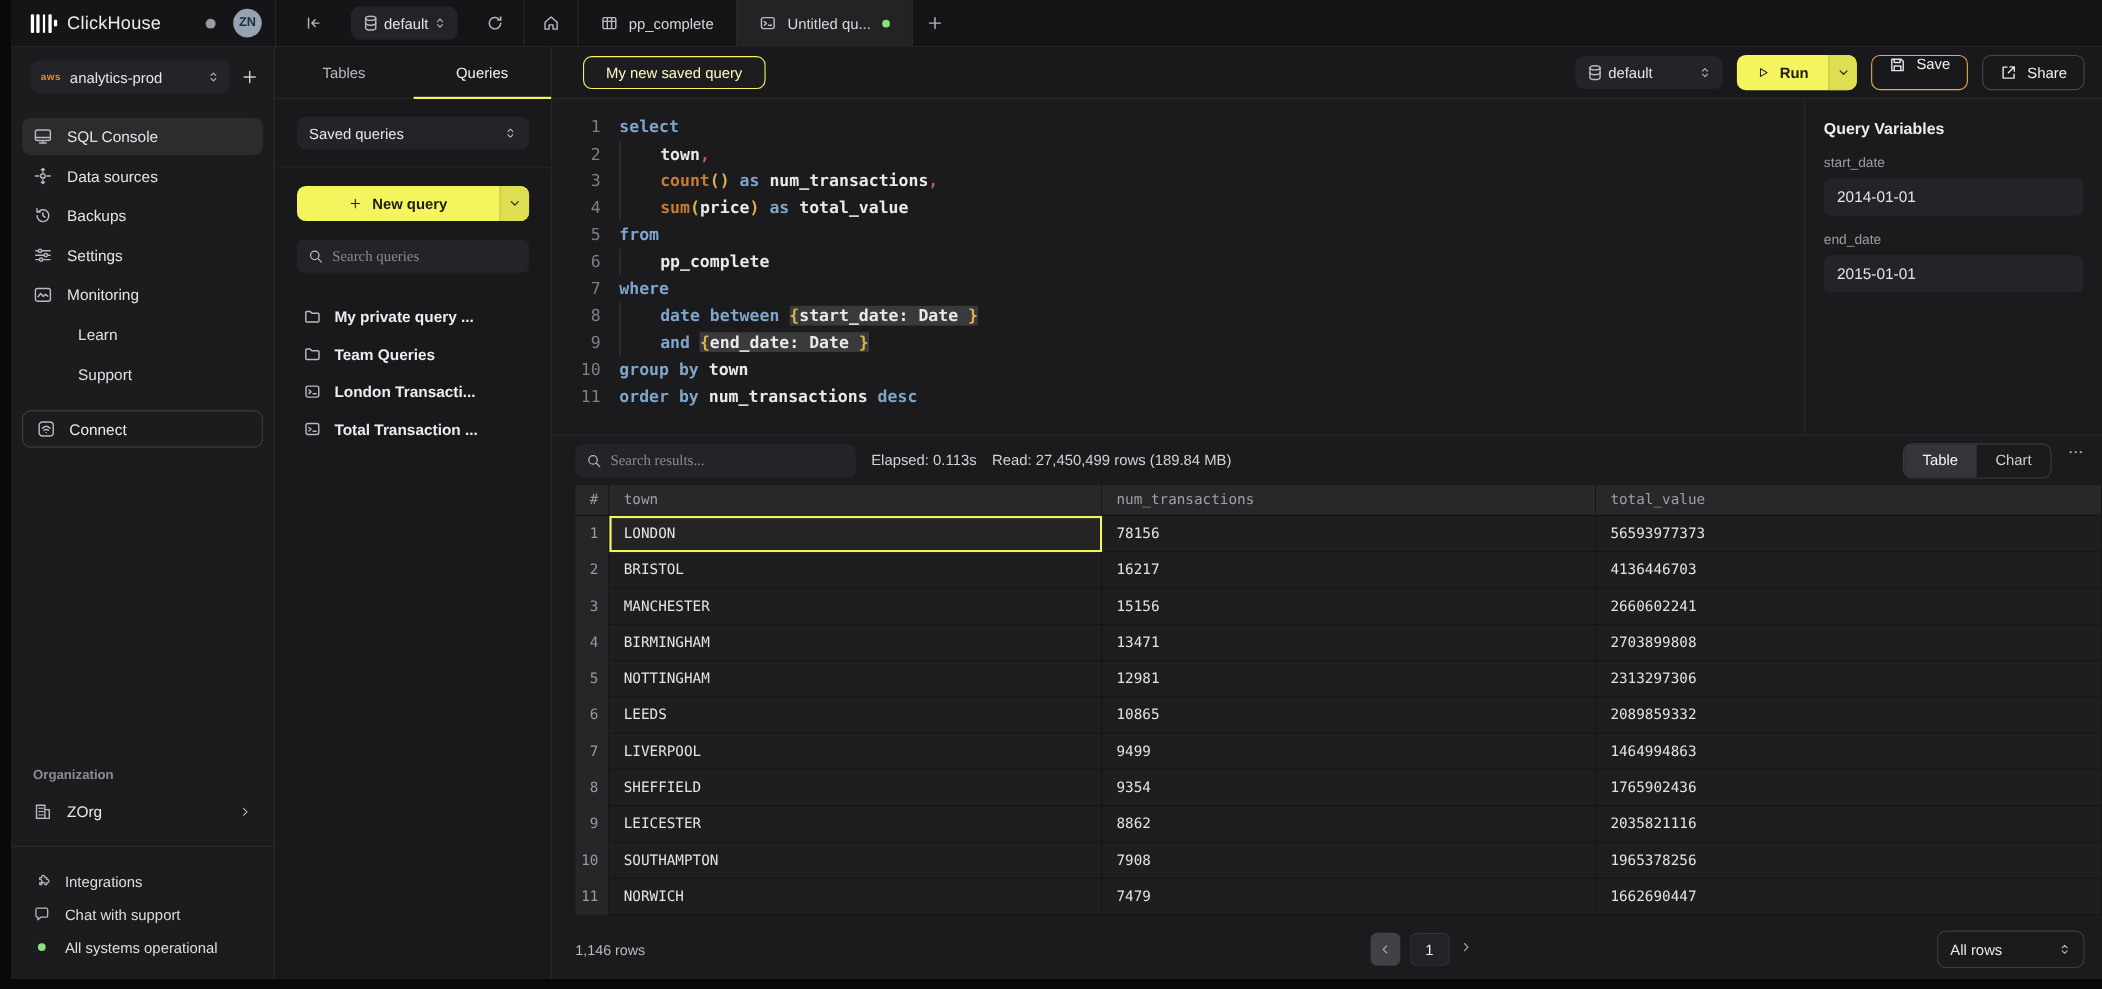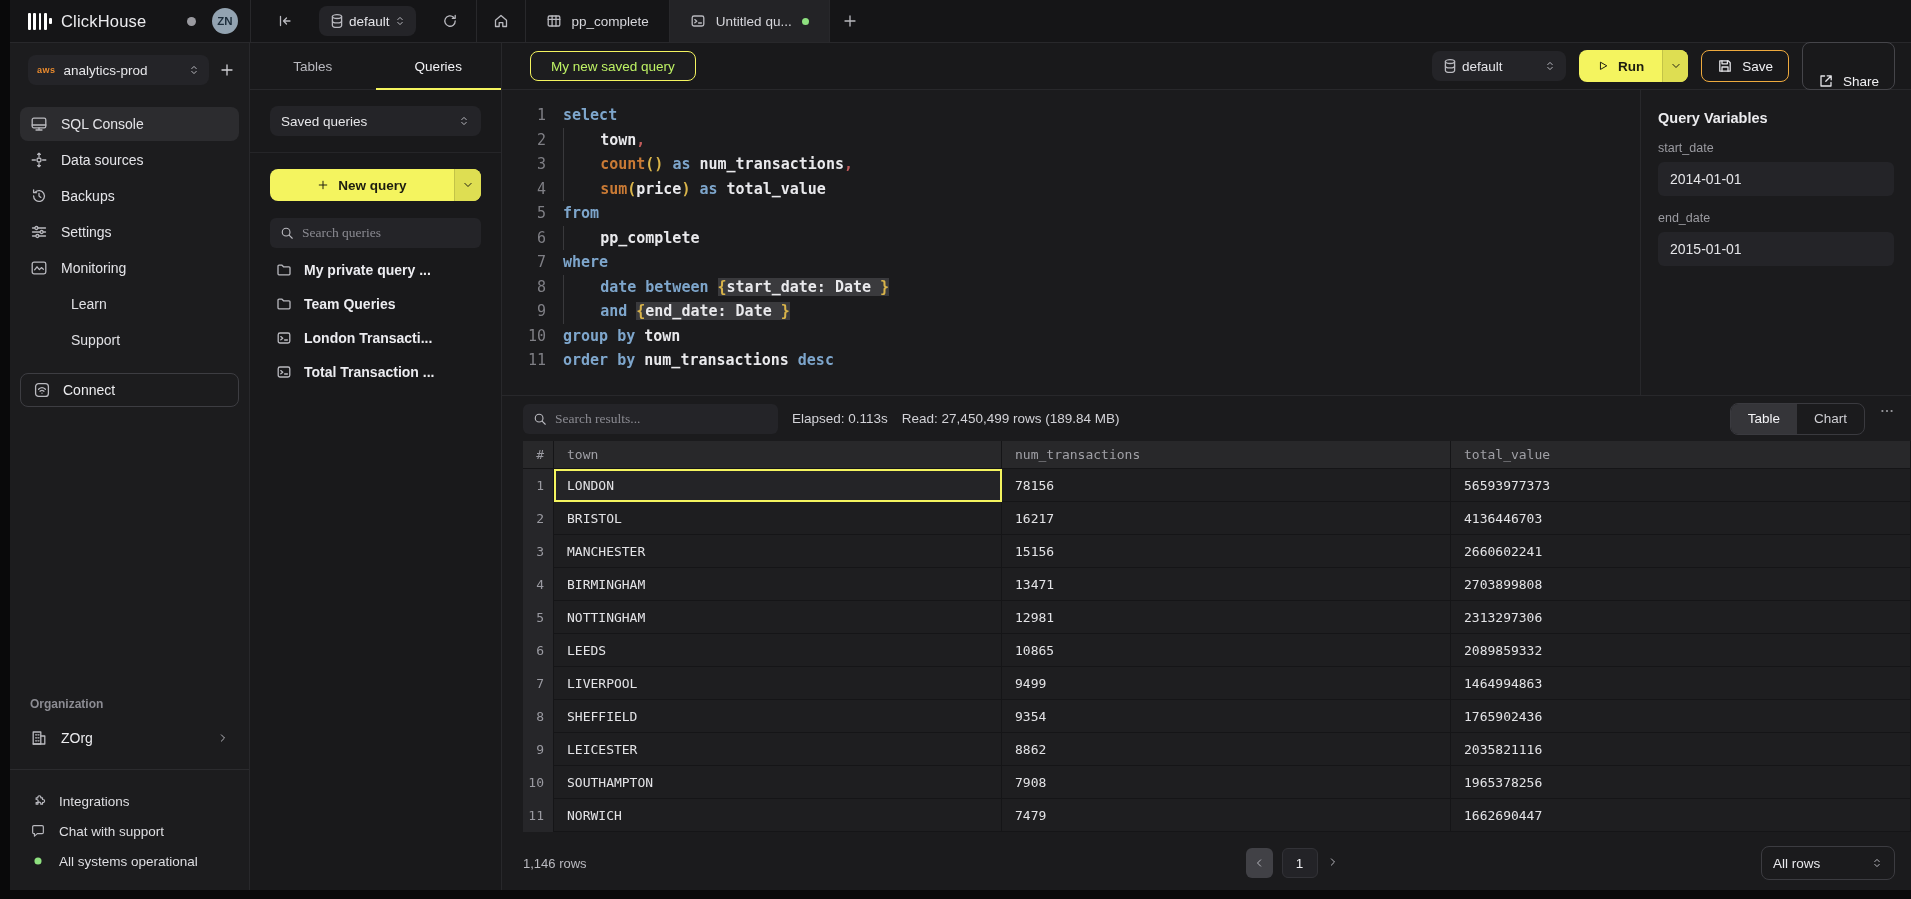--- a/index.html
+++ b/index.html
@@ -71,33 +71,33 @@
   .qp-div{border-top:1px solid #252528;margin:16px -20px}
   .newq{display:flex;height:32px;border-radius:8px;overflow:hidden;background:var(--accent);color:#1d1d10;cursor:pointer}
   .newq-main{flex:1;display:flex;align-items:center;justify-content:center;gap:9px;font-size:13.5px;font-weight:bold}
   .newq-main .ic{color:#1d1d10}
   .newq-caret{width:27px;display:flex;align-items:center;justify-content:center;background:var(--accent-dark);border-left:1px solid rgba(0,0,0,.12)}
   .newq-caret .ic{color:#1d1d10}
   .searchbox{display:flex;align-items:center;gap:8px;background:var(--chip);border-radius:6px;height:30px;padding:0 10px;margin-top:17px}
   .searchbox input{background:none;border:none;outline:none;color:#e6e6e9;font-size:13.5px;width:100%;font-family:Liberation Serif, serif}
   .searchbox input::placeholder{color:#8a8a91}
   .q-list{margin-top:14px;display:flex;flex-direction:column}
-  .q-item{display:flex;align-items:flex-start;gap:12px;height:34px;padding:0 6px;border-radius:6px;font-size:14px;font-weight:bold;color:#ececf0;cursor:pointer}
+  .q-item{display:flex;align-items:flex-end;gap:12px;height:34px;padding:0 6px;border-radius:6px;font-size:14px;font-weight:bold;color:#ececf0;cursor:pointer}
 
   
   .main-head{grid-column:4;grid-row:2;background:var(--bg-panel);border-bottom:1px solid var(--line);display:flex;align-items:center;padding:0 16px 0 28px}
-  .query-tab{display:flex;align-items:center;height:30px;padding:0 20px;border:1px solid var(--accent);border-radius:8px;background:#1d1d1f;font-size:13.5px;color:#bef264;cursor:pointer}
+  .query-tab{display:flex;align-items:center;height:30px;padding:0 20px;border:1px solid var(--accent);border-radius:8px;background:#1d1d1f;font-size:13.5px;color:#fef9c3;cursor:pointer}
   .head-right{margin-left:auto;display:flex;align-items:center;gap:13px}
   .runbtn{display:flex;height:32px;border-radius:8px;overflow:hidden;background:var(--accent);color:#1d1d10;cursor:pointer}
   .run-main{display:flex;align-items:center;gap:9px;padding:0 18px;font-size:13.5px;font-weight:bold}
   .run-main .ic{color:#1d1d10}
   .run-caret{width:26px;display:flex;align-items:center;justify-content:center;background:var(--accent-dark);border-left:1px solid rgba(0,0,0,.12)}
   .run-caret .ic{color:#1d1d10}
-  .savebtn{display:flex;align-items:center;gap:9px;height:32px;padding:0 15px;border:1.5px solid var(--save-border);border-radius:8px;font-size:13.5px;color:#f0f0f3;cursor:pointer}
-  .sharebtn{display:flex;align-items:flex-end;gap:9px;height:48px;padding:0 15px;border:1px solid #45454a;border-radius:8px;font-size:13.5px;color:#f0f0f3;cursor:pointer}
+  .savebtn{display:flex;gap:9px;height:32px;padding:0 15px;border:1.5px solid var(--save-border);border-radius:8px;font-size:13.5px;color:#f0f0f3;cursor:pointer}
+  .sharebtn{display:flex;align-items:center;gap:9px;height:32px;padding:0 15px;border:1px solid #45454a;border-radius:8px;font-size:13.5px;color:#f0f0f3;cursor:pointer}
   .savebtn .ic,.sharebtn .ic{color:#e4e4e8}
 
   .main-body{grid-column:4;grid-row:3;background:var(--bg-main);display:flex;flex-direction:column;min-height:0}
   .workspace{display:flex;height:306px;border-bottom:1px solid var(--line)}
   .editor{flex:1;padding:13px 0 0 16px;font-family:"DejaVu Sans Mono",monospace;font-size:15px;font-weight:bold;line-height:24.5px;white-space:pre;overflow:hidden}
   .cl{display:flex}
   .ln{width:28px;text-align:right;color:#7f7f85;font-weight:normal;margin-right:17px;flex:none}
   .kw{color:#7ea6cc}.id{color:#e9e9ec}.fn{color:#c97a35}.br{color:#d9b44a}.pn{color:#c05a5a}
   .vb{color:#d9b44a;background:#3a3a3d}.vi{color:#e9e9ec;background:#3a3a3d}
   .ind{display:inline-block;border-left:1px solid #39393c}

